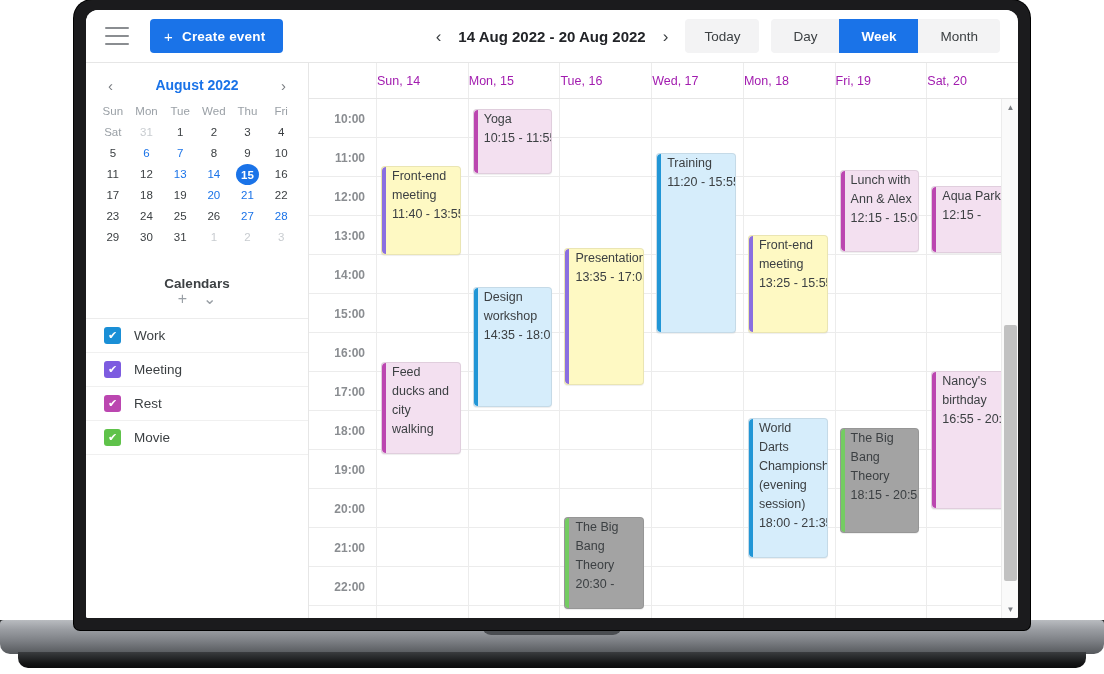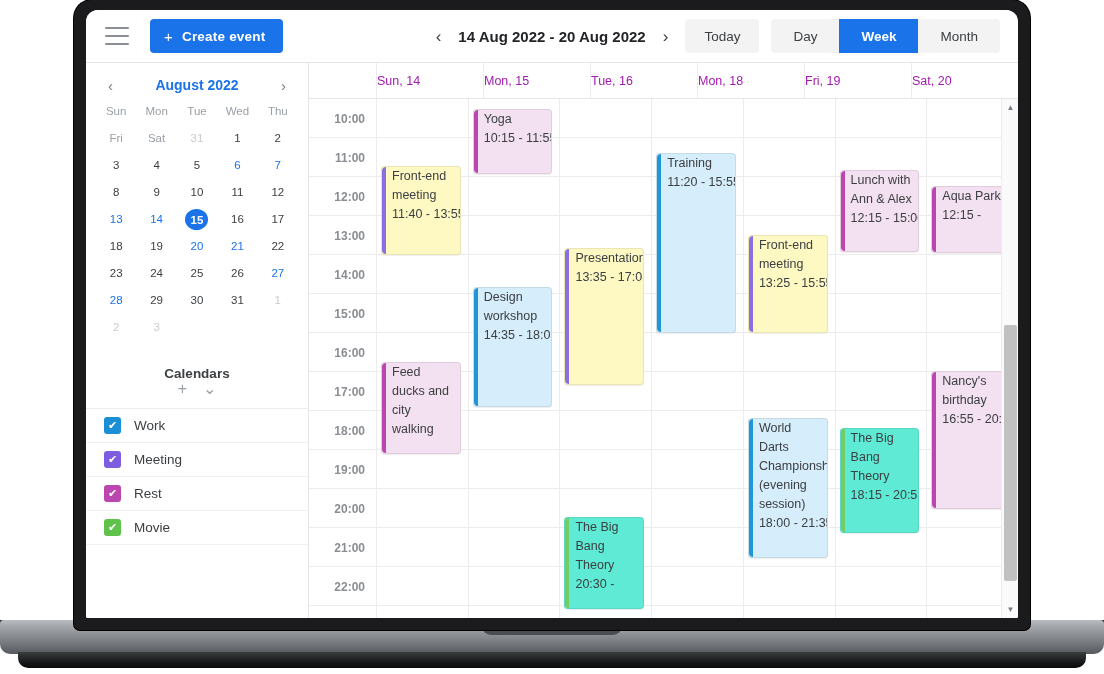--- a/index.html
+++ b/index.html
@@ -135,22 +135,22 @@
     display: flex; flex-direction: column;
   }
   .mini-head {
     display: flex; align-items: center; justify-content: space-between;
     padding: 14px 18px 8px 18px;
   }
   .mini-arrow { color: #7a7d82; font-size: 15px; cursor: pointer; line-height:1; padding: 0 4px;}
   .mini-title { color: #1a73e8; font-size: 14px; font-weight: bold; }
 
   .mini-grid {
-    display: grid; grid-template-columns: repeat(5, 1fr);
-    padding: 0 10px; row-gap: 6px;
+    display: grid; grid-template-columns: repeat(6, 1fr);
+    padding: 0 10px; 
   }
   .mini-grid div {
     text-align: center; font-size: 11.5px; line-height: 21px;
     height: 21px;
   }
   .dow { color: #9aa0a6; font-size: 11px; }
   .d-wd { color: #3c4043; }
   .d-we { color: #1a73e8; }
   .d-out { color: #c8ccd0; }
   .d-sel {
@@ -246,21 +246,21 @@
   .event .etitle { display: block; white-space: nowrap; }
   .event .etitle.wrap { white-space: normal; }
   .event .etime { display: block; white-space: nowrap; }
 
   .ev-work   { background: #d6edfb; }
   .ev-work::before   { background: #2196d6; }
   .ev-meeting{ background: #fef9c3; }
   .ev-meeting::before{ background: #8a6fe0; }
   .ev-rest   { background: #f3e0f0; }
   .ev-rest::before   { background: #bb46b0; }
-  .ev-movie  { background: #5eead4; }
+  .ev-movie  { background: #a3a3a3; }
   .ev-movie::before  { background: #74cc62; }
 
   
   .vscroll {
     position: absolute; right: 0; top: 0; width: 17px; height: 519px;
     background: #fafafa; border-left: 1px solid #ececec;
   }
   .vthumb {
     position: absolute; left: 2px; top: 226px;
     width: 13px; height: 256px; background: #c1c1c1; border-radius: 2px;
@@ -398,20 +398,21 @@
               </div>
           </div>
 
           <div class="cal-wrap">
 
             <div class="day-head-row">
               <div class="time-gutter-head"></div>
               <div class="day-head">Sun, 14</div>
               <div class="day-head">Mon, 15</div>
               <div class="day-head">Tue, 16</div>
+              <div class="day-head">Wed, 17</div>
               <div class="day-head">Mon, 18</div>
               <div class="day-head">Fri, 19</div>
               <div class="day-head">Sat, 20</div>
             </div>
 
             <div class="grid-scroll">
               <div class="grid-inner">
                 <div class="time-col" id="time-col">
                     <div class="time-cell">
                       <span>10:00</span>

